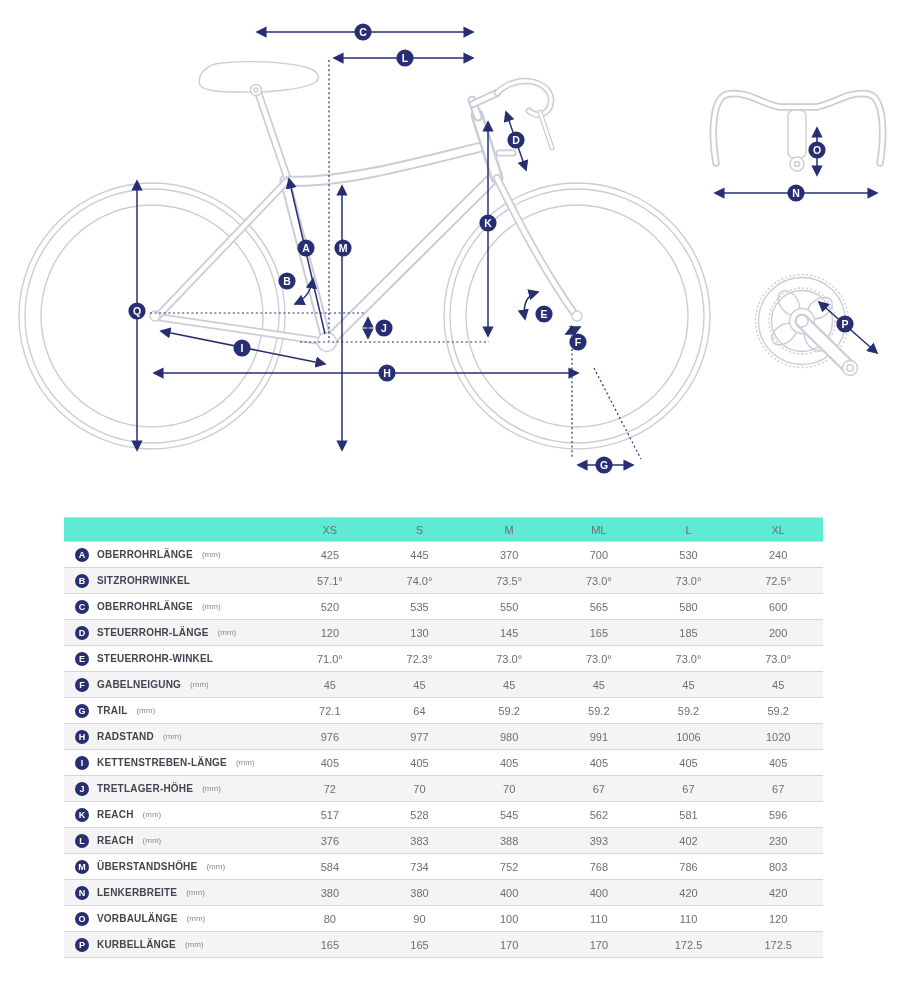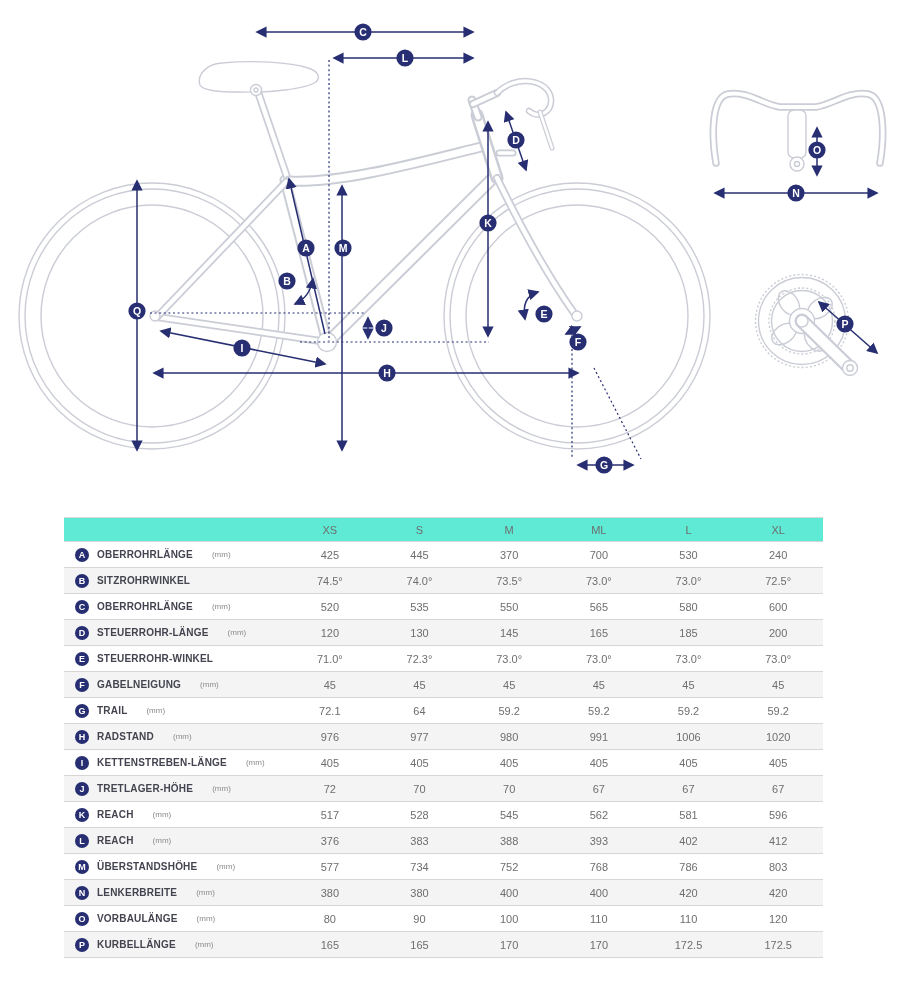--- a/index.html
+++ b/index.html
@@ -20,21 +20,21 @@
   .t-row{display:grid;grid-template-columns:221px repeat(6,1fr);height:25px;
          align-items:center;border-bottom:1px solid #d6d6d6;background:#fff;}
   .t-row.head{background:#5eead4;height:23px;}
   .t-row.alt{background:#f4f4f4;}
   .t-cell{text-align:center;font-size:11px;color:#6e6e6e;}
   .t-label{display:flex;align-items:center;padding-left:11px;}
   .t-badge{width:14px;height:14px;border-radius:50%;background:#272e72;color:#fff;
            font-size:9px;font-weight:bold;display:flex;align-items:center;
            justify-content:center;flex:0 0 14px;margin-right:8px;}
   .t-name{font-size:10px;font-weight:bold;color:#43444f;letter-spacing:.2px;white-space:nowrap;}
-  .t-unit{font-size:8px;color:#8b8b8b;margin-left:19px;font-weight:normal;}
+  .t-unit{font-size:8px;color:#8b8b8b;margin-left:9px;font-weight:normal;}
 </style>
 </head>
 <body>
 
 <div id="stage">
 
 <svg id="diagram" width="911" height="508" viewBox="0 0 911 508" xmlns="http://www.w3.org/2000/svg">
   <defs>
     <marker id="ah" viewBox="0 0 10 10" refX="8.5" refY="5" markerWidth="7.5" markerHeight="7.5" orient="auto-start-reverse">
           <path d="M0,0L10,5L0,10z" fill="#272e72"></path>
@@ -256,21 +256,21 @@
         <div class="t-cell">370</div>
         <div class="t-cell">700</div>
         <div class="t-cell">530</div>
         <div class="t-cell">240</div>
       </div>
       <div class="t-row alt">
         <div class="t-label">
           <span class="t-badge">B</span>
           <span class="t-name">SITZROHRWINKEL</span>
         </div>
-        <div class="t-cell">74.5°</div>
+        <div class="t-cell">57.1°</div>
         <div class="t-cell">74.0°</div>
         <div class="t-cell">73.5°</div>
         <div class="t-cell">73.0°</div>
         <div class="t-cell">73.0°</div>
         <div class="t-cell">72.5°</div>
       </div>
       <div class="t-row">
         <div class="t-label">
           <span class="t-badge">C</span>
           <span class="t-name">OBERROHRLÄNGE</span>
@@ -390,29 +390,29 @@
         <div class="t-label">
           <span class="t-badge">L</span>
           <span class="t-name">REACH</span>
           <span class="t-unit">(mm)</span>
         </div>
         <div class="t-cell">376</div>
         <div class="t-cell">383</div>
         <div class="t-cell">388</div>
         <div class="t-cell">393</div>
         <div class="t-cell">402</div>
-        <div class="t-cell">412</div>
+        <div class="t-cell">230</div>
       </div>
       <div class="t-row">
         <div class="t-label">
           <span class="t-badge">M</span>
           <span class="t-name">ÜBERSTANDSHÖHE</span>
           <span class="t-unit">(mm)</span>
         </div>
-        <div class="t-cell">577</div>
+        <div class="t-cell">584</div>
         <div class="t-cell">734</div>
         <div class="t-cell">752</div>
         <div class="t-cell">768</div>
         <div class="t-cell">786</div>
         <div class="t-cell">803</div>
       </div>
       <div class="t-row alt">
         <div class="t-label">
           <span class="t-badge">N</span>
           <span class="t-name">LENKERBREITE</span>

